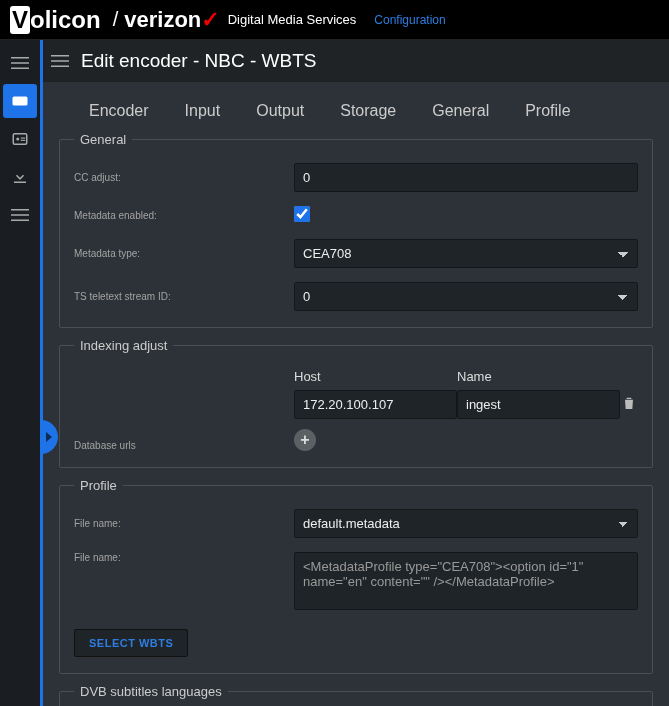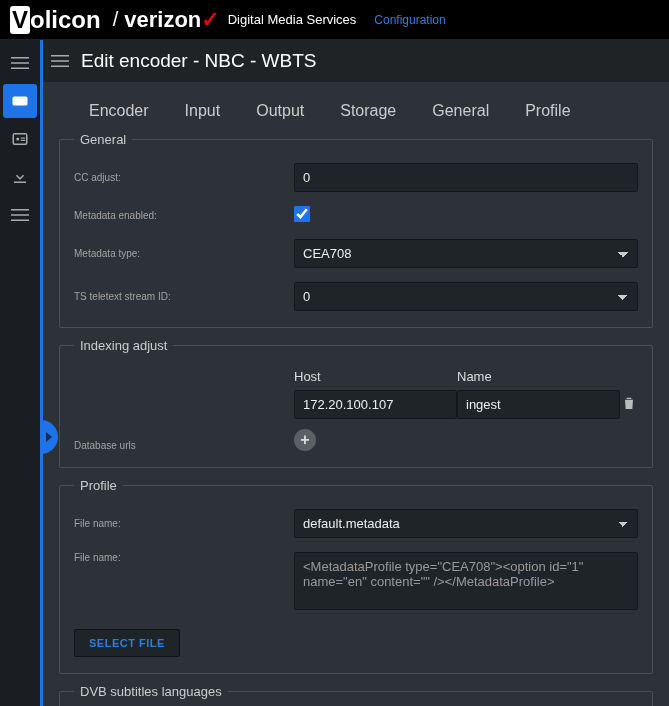--- a/index.html
+++ b/index.html
@@ -163,21 +163,21 @@
       <fieldset>
         <legend>Profile</legend>
         <div class="row">
           <label>File name:</label>
           <div class="control"><select><option>default.metadata</option></select></div>
         </div>
         <div class="row" style="align-items:flex-start;">
           <label>File name:</label>
           <div class="control"><textarea style="">&lt;MetadataProfile type="CEA708"&gt;&lt;option id="1" name="en" content="" /&gt;&lt;/MetadataProfile&gt;</textarea></div>
         </div>
-        <button class="selectfile">SELECT FILE</button>
+        <button class="selectfile">SELECT WBTS</button>
       </fieldset>
 
       <fieldset>
         <legend>DVB subtitles languages</legend>
 
       </fieldset>
 
     </div>
   </div>
 </div>

